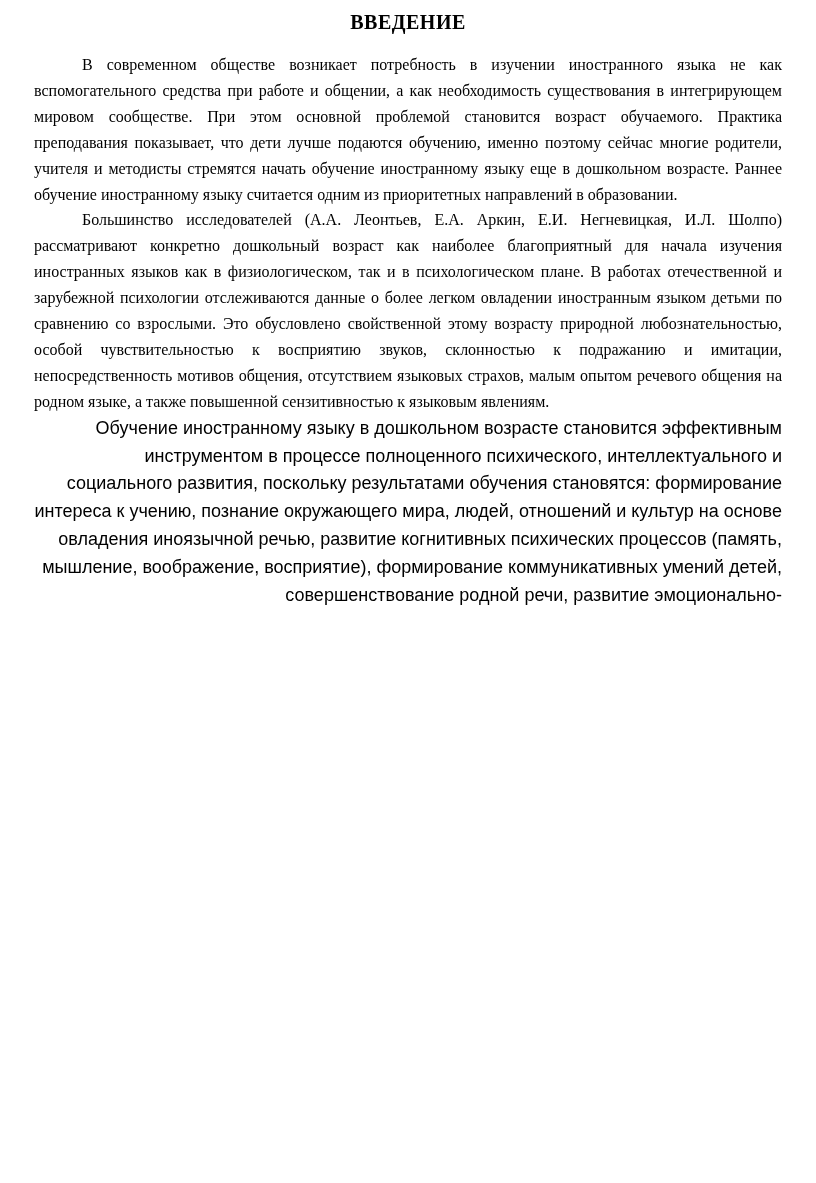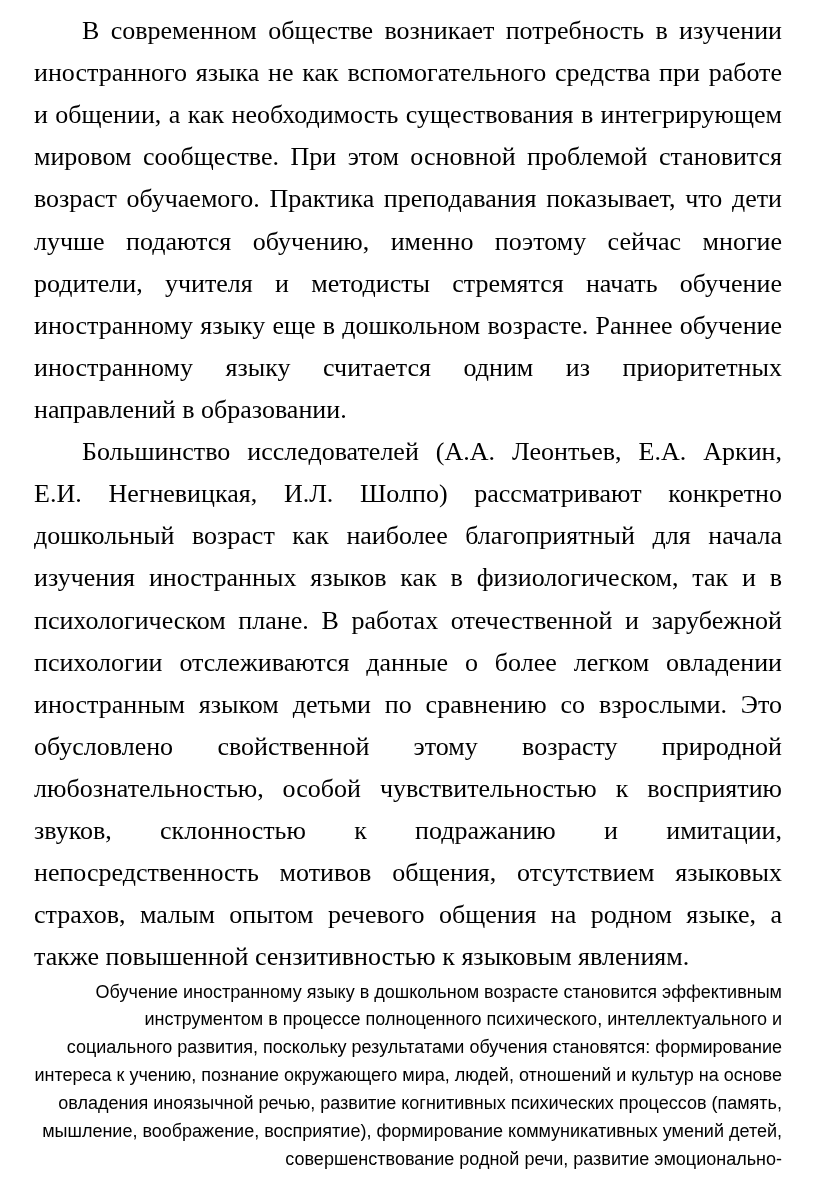--- a/index.html
+++ b/index.html
@@ -25,35 +25,36 @@
     text-align: center;
     font-family: "Liberation Serif", serif;
     font-weight: bold;
     font-size: 20px;
     letter-spacing: 0.5px;
     margin: 0 0 18px 0;
     line-height: 1.2;
   }
   .para {
     font-family: "Liberation Serif", serif;
-    font-size: 26px;
+    font-size: 16px;
     line-height: 1.62;
     text-align: justify;
     text-indent: 48px;
     margin: 0 0 0 0;
     hyphens: none;
   }
   .para.sans {
     font-family: "Liberation Sans", sans-serif;
     font-size: 18px;
     line-height: 1.55;
     text-align: right;
     text-indent: 0;
   }
 </style>
 </head>
 <body>
 
 <div class="page">
+  <h1 class="doc-title">ВВЕДЕНИЕ</h1>
   <p class="para">В современном обществе возникает потребность в изучении иностранного языка не как вспомогательного средства при работе и общении, а как необходимость существования в интегрирующем мировом сообществе. При этом основной проблемой становится возраст обучаемого. Практика преподавания показывает, что дети лучше подаются обучению, именно поэтому сейчас многие родители, учителя и методисты стремятся начать обучение иностранному языку еще в дошкольном возрасте. Раннее обучение иностранному языку считается одним из приоритетных направлений в образовании.</p>
   <p class="para">Большинство исследователей (А.А. Леонтьев, Е.А. Аркин, Е.И. Негневицкая, И.Л. Шолпо) рассматривают конкретно дошкольный возраст как наиболее благоприятный для начала изучения иностранных языков как в физиологическом, так и в психологическом плане. В работах отечественной и зарубежной психологии отслеживаются данные о более легком овладении иностранным языком детьми по сравнению со взрослыми. Это обусловлено свойственной этому возрасту природной любознательностью, особой чувствительностью к восприятию звуков, склонностью к подражанию и имитации, непосредственность мотивов общения, отсутствием языковых страхов, малым опытом речевого общения на родном языке, а также повышенной сензитивностью к языковым явлениям.</p>
   <p class="para sans">Обучение иностранному языку в дошкольном возрасте становится эффективным инструментом в процессе полноценного психического, интеллектуального и социального развития, поскольку результатами обучения становятся: формирование интереса к учению, познание окружающего мира, людей, отношений и культур на основе овладения иноязычной речью, развитие когнитивных психических процессов (память, мышление, воображение, восприятие), формирование коммуникативных умений детей, совершенствование родной речи, развитие эмоционально-</p>
 </div>
 
 </body></html>

